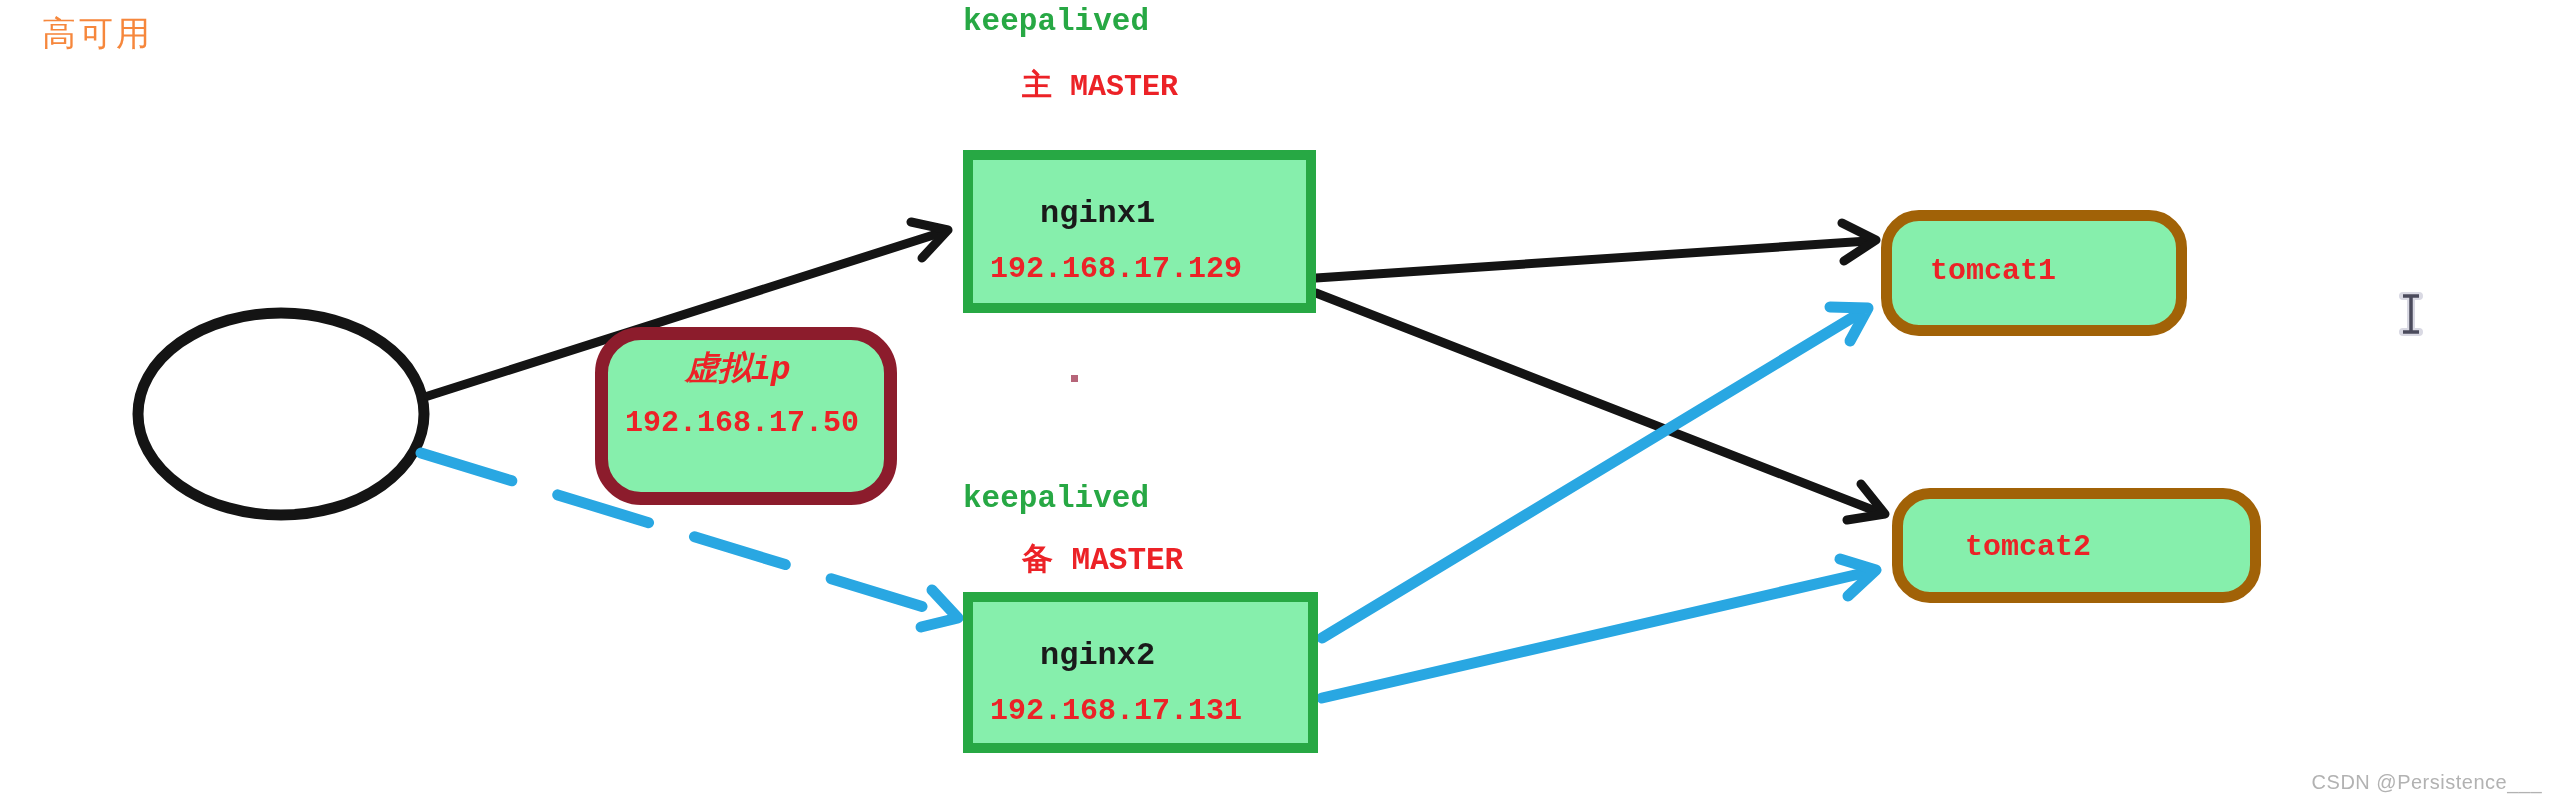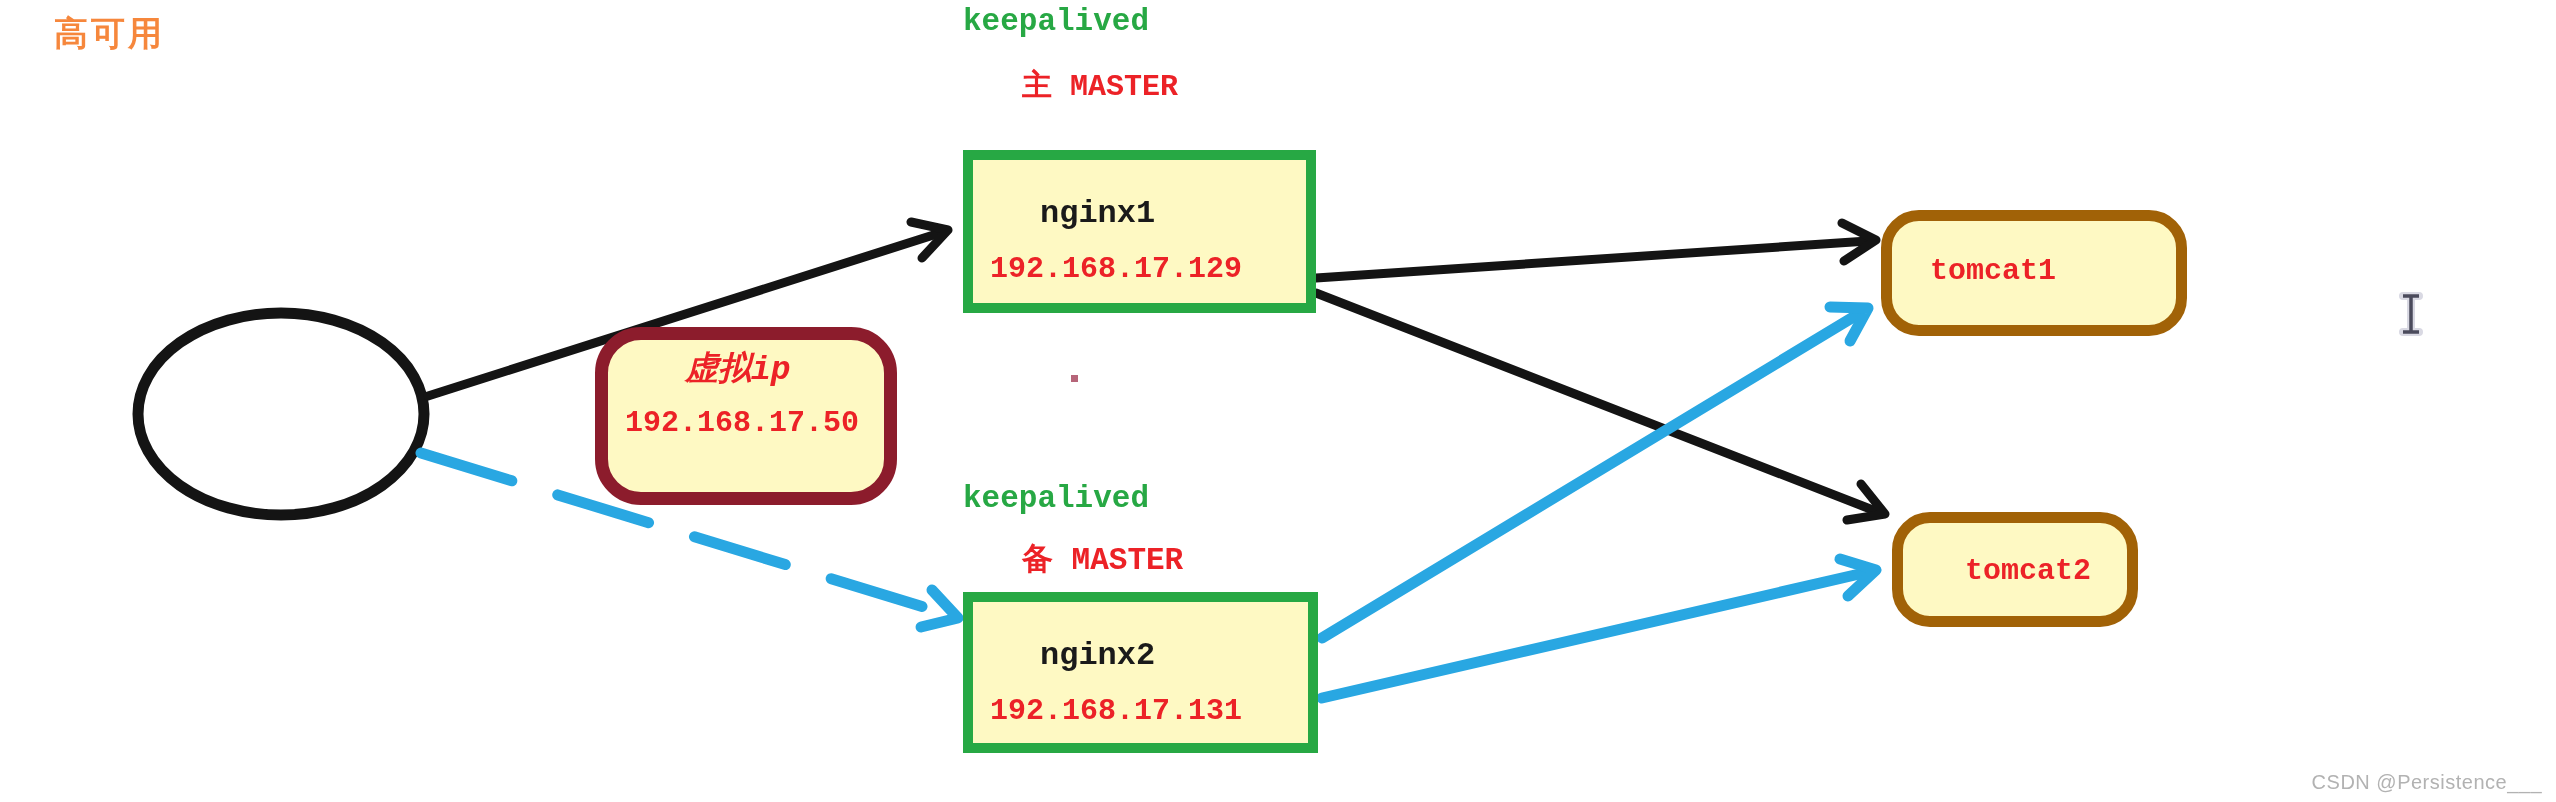--- a/index.html
+++ b/index.html
@@ -10,33 +10,33 @@
     overflow:hidden;
     font-family:"Liberation Sans","DejaVu Sans",sans-serif;
   }
   .layer{position:absolute;left:0;top:0;width:2556px;height:802px;}
   svg line, svg polyline{fill:none;stroke-linecap:round;stroke-linejoin:round;}
   svg ellipse{fill:#ffffff;}
 
   .mono{font-family:"Liberation Mono","DejaVu Sans Mono",monospace;font-weight:700;}
   .abs{position:absolute;white-space:nowrap;line-height:1;}
 
-  .page-title{left:54px;top:16px;font-size:34px;font-weight:700;color:#f6873c;letter-spacing:3px;}
+  .page-title{left:42px;top:16px;font-size:34px;font-weight:400;color:#f6873c;letter-spacing:3px;}
   .kl1{left:963px;top:6px;font-size:31px;color:#27a844;}
   .master-role{left:1022px;top:72px;font-size:30px;color:#ec2227;}
   .kl2{left:963px;top:483px;font-size:31px;color:#27a844;}
   .backup-role{left:1022px;top:545px;font-size:31px;color:#ec2227;}
 
-  .node-box{position:absolute;box-sizing:border-box;background:#fef9c3;}
+  .node-box{position:absolute;box-sizing:border-box;background:#86efac;}
   .nginx-box{border:10px solid #27a844;}
   .nginx1{left:963px;top:150px;width:353px;height:163px;}
   .nginx2{left:963px;top:592px;width:355px;height:161px;}
   .tomcat-box{border:11px solid #a16207;border-radius:38px;}
   .tomcat1{left:1881px;top:210px;width:306px;height:126px;}
-  .tomcat2{left:1892px;top:512px;width:246px;height:115px;}
+  .tomcat2{left:1892px;top:488px;width:369px;height:115px;}
   .vip-box{left:595px;top:327px;width:302px;height:178px;border:13px solid #8c1c2c;border-radius:46px;}
 
   .node-name{color:#1a1a1a;font-size:32px;}
   .node-ip{color:#ec2227;font-size:30px;}
   .tomcat-label{color:#ec2227;font-size:30px;}
   .vip-title{color:#ec2227;font-size:33px;font-style:italic;}
   .vip-ip{color:#ec2227;font-size:30px;}
 
   .n1-name{left:67px;top:38px;}
   .n1-ip{left:17px;top:94px;}

